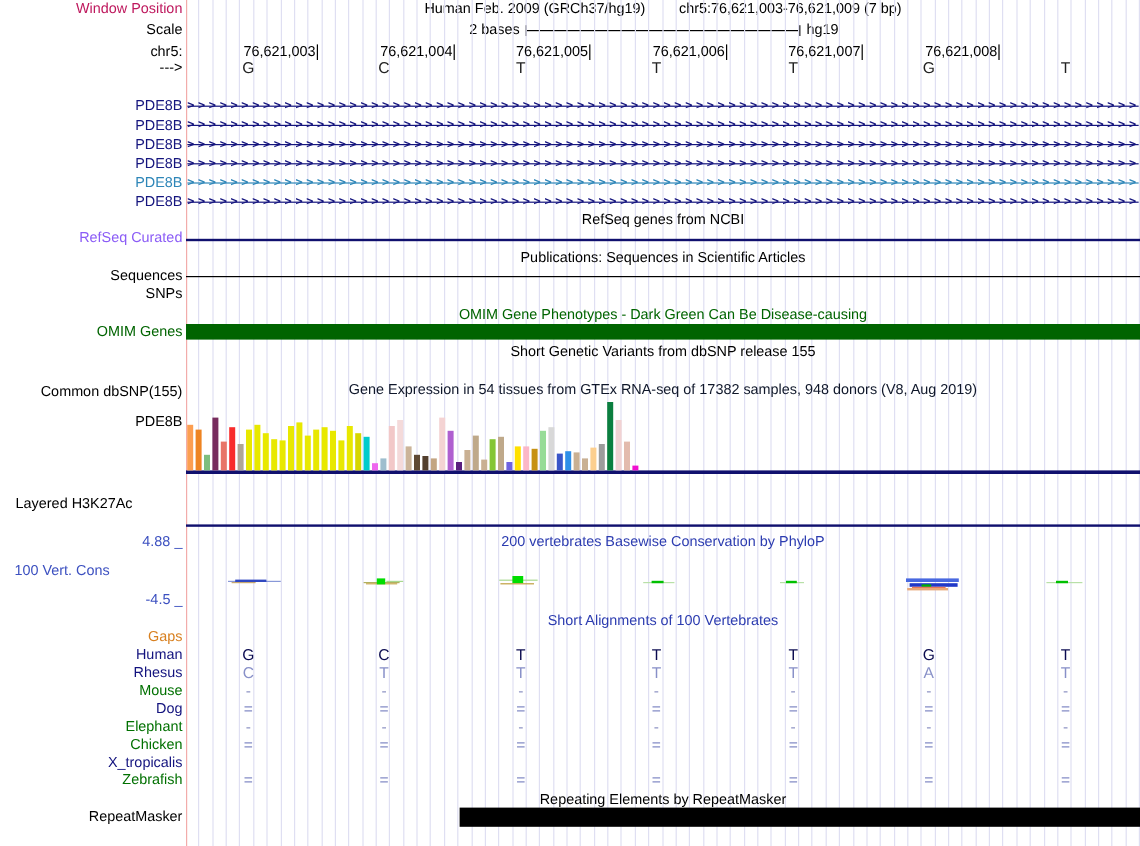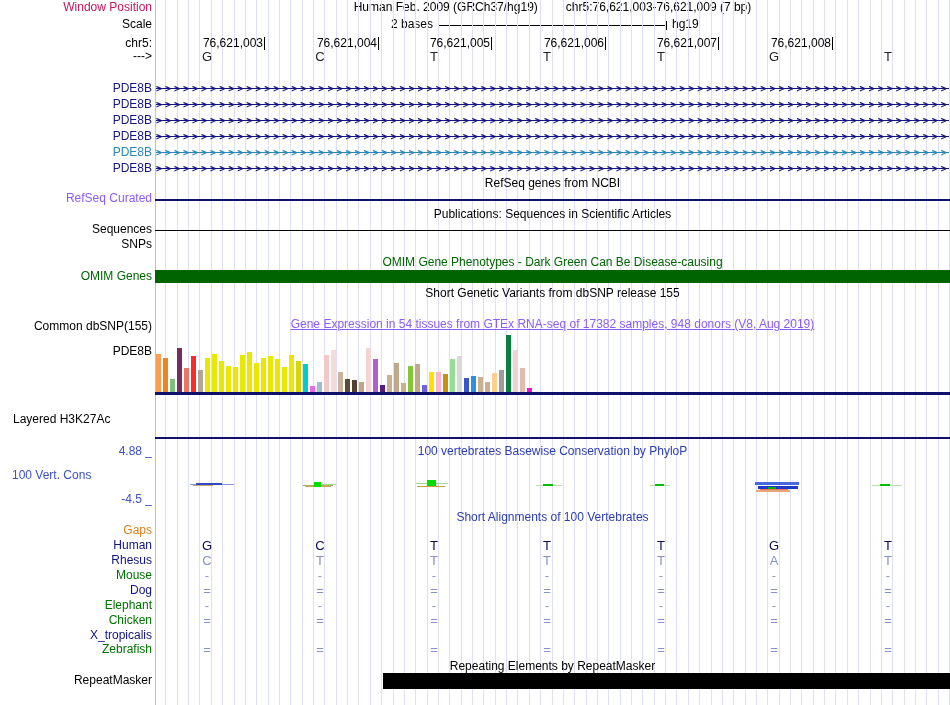--- a/index.html
+++ b/index.html
@@ -142,22 +142,22 @@
     <div class="llabel" style="top: 345px; color: rgb(0, 0, 0);">PDE8B</div>
     <div class="llabel leftpos" style="top: 413px; color: rgb(0, 0, 0); left: 13px; width: auto;">Layered H3K27Ac</div>
     <div class="llabel" style="top: 445px; color: rgb(60, 80, 192);">4.88 _</div>
     <div class="llabel leftpos" style="top: 469px; color: rgb(60, 80, 192); left: 12px; width: auto;">100 Vert. Cons</div>
     <div class="llabel" style="top: 493px; color: rgb(60, 80, 192);">-4.5 _</div>
     <div class="llabel" style="top: 674px; color: rgb(0, 0, 0);">RepeatMasker</div>
     <div class="ctitle" style="top: 177px; color: rgb(0, 0, 0);">RefSeq genes from NCBI</div>
     <div class="ctitle" style="top: 208px; color: rgb(0, 0, 0);">Publications: Sequences in Scientific Articles</div>
     <div class="ctitle" style="top: 256px; color: rgb(0, 100, 0);">OMIM Gene Phenotypes - Dark Green Can Be Disease-causing</div>
     <div class="ctitle" style="top: 287px; color: rgb(0, 0, 0);">Short Genetic Variants from dbSNP release 155</div>
-    <div class="ctitle" style="top: 318px; color: #8b5cf6; text-decoration: underline;">Gene Expression in 54 tissues from GTEx RNA-seq of 17382 samples, 948 donors (V8, Aug 2019)</div>
-    <div class="ctitle" style="top: 445px; color: rgb(44, 60, 176);">100 vertebrates Basewise Conservation by PhyloP</div>
+    <div class="ctitle" style="top: 318px; color: #0f172a;">Gene Expression in 54 tissues from GTEx RNA-seq of 17382 samples, 948 donors (V8, Aug 2019)</div>
+    <div class="ctitle" style="top: 445px; color: rgb(44, 60, 176);">200 vertebrates Basewise Conservation by PhyloP</div>
     <div class="ctitle" style="top: 511px; color: rgb(44, 60, 176);">Short Alignments of 100 Vertebrates</div>
     <div class="ctitle" style="top: 660px; color: rgb(0, 0, 0);">Repeating Elements by RepeatMasker</div>
     <div class="abs" style="left: 155px; top: 199px; width: 795px; height: 2px; background: rgb(16, 16, 110);"></div>
     <div class="abs" style="left: 155px; top: 230px; width: 795px; height: 1px; background: rgb(0, 0, 0);"></div>
     <div class="abs" style="left: 155px; top: 392px; width: 795px; height: 3px; background: rgb(16, 16, 110);"></div>
     <div class="abs" style="left: 155px; top: 437px; width: 795px; height: 2px; background: rgb(16, 16, 110);"></div>
     <div class="abs" style="left: 155px; top: 270px; width: 795px; height: 13px; background: rgb(0, 100, 0);"></div>
     <div class="abs" style="left: 383px; top: 673px; width: 567px; height: 16px; background: rgb(0, 0, 0);"></div>
     <div class="llabel" style="top: 82px; color: rgb(21, 21, 126);">PDE8B</div>
     <div class="gene-row" style="top: 83px;">

